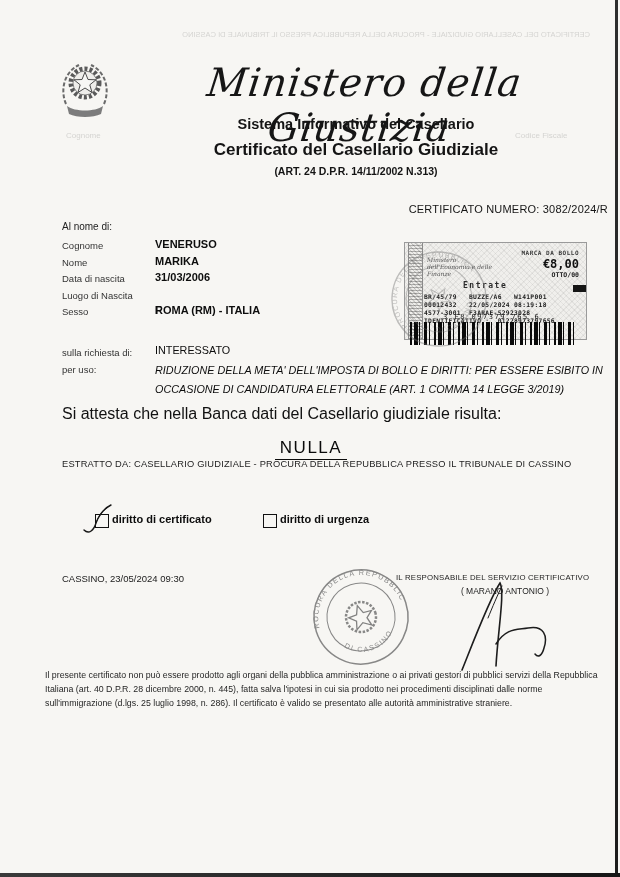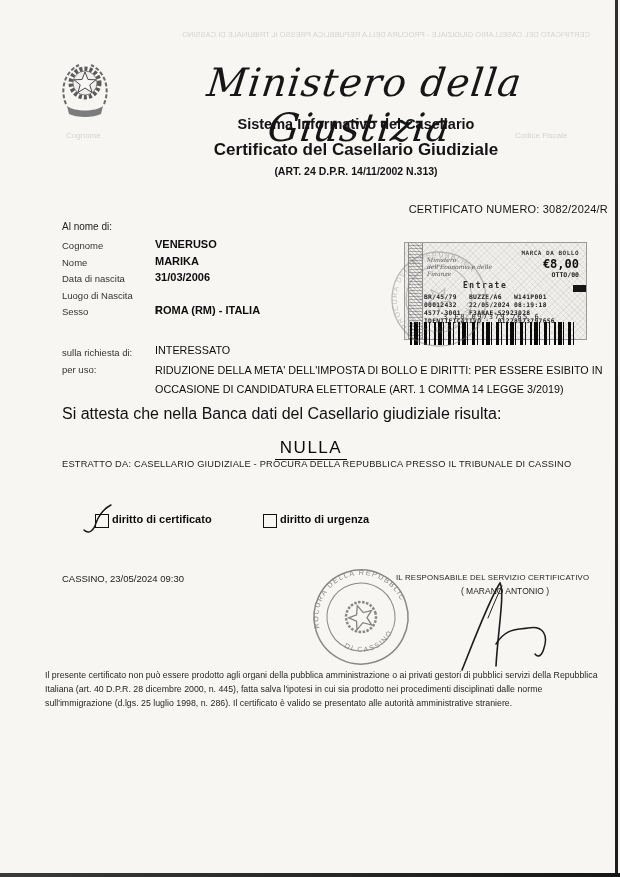--- a/index.html
+++ b/index.html
@@ -145,21 +145,21 @@
       <text font-family="Liberation Sans,sans-serif" font-size="7" fill="#6f6f6f" letter-spacing="1.2">
         <textPath href="#arcP2" startOffset="50%" text-anchor="middle">DI CASSINO</textPath>
       </text>
       <polygon points="56,44 59,52 67,52 61,57 63,65 56,60 49,65 51,57 45,52 53,52" fill="none" stroke="#6f6f6f" stroke-width="1"></polygon>
     </svg>
   </div>
 
   <div class="abs reqlabel" style="top:347px;">sulla richiesta di:</div>
   <div class="abs reqvalue" style="top:344px;">INTERESSATO</div>
   <div class="abs reqlabel" style="top:364px;">per uso:</div>
-  <div class="abs reqvalue" style="top:361px;width:464px;line-height:18.5px;">RIDUZIONE DELLA META' DELL'IMPOSTA DI BOLLO E DIRITTI: PER ESSERE ESIBITO IN OCCASIONE DI CANDIDATURA ELETTORALE (ART. 1 COMMA 14 LEGGE 3/2019)</div>
+  <div class="abs reqvalue" style="top:361px;width:464px;line-height:18.5px;font-style:italic;">RIDUZIONE DELLA META' DELL'IMPOSTA DI BOLLO E DIRITTI: PER ESSERE ESIBITO IN OCCASIONE DI CANDIDATURA ELETTORALE (ART. 1 COMMA 14 LEGGE 3/2019)</div>
 
   <div class="abs attest">Si attesta che nella Banca dati del Casellario giudiziale risulta:</div>
   <div class="abs nulla-wrap">
     <span class="nulla">NULLA</span>
   </div>
   <div class="abs estratto">ESTRATTO DA: CASELLARIO GIUDIZIALE - PROCURA DELLA REPUBBLICA PRESSO IL TRIBUNALE DI CASSINO</div>
 
   <div class="abs chk" style="left:95px;top:514px;"></div>
   <div class="abs chklabel" style="left:112px;top:513px;">diritto di certificato</div>
   <div class="abs chk" style="left:263px;top:514px;"></div>

